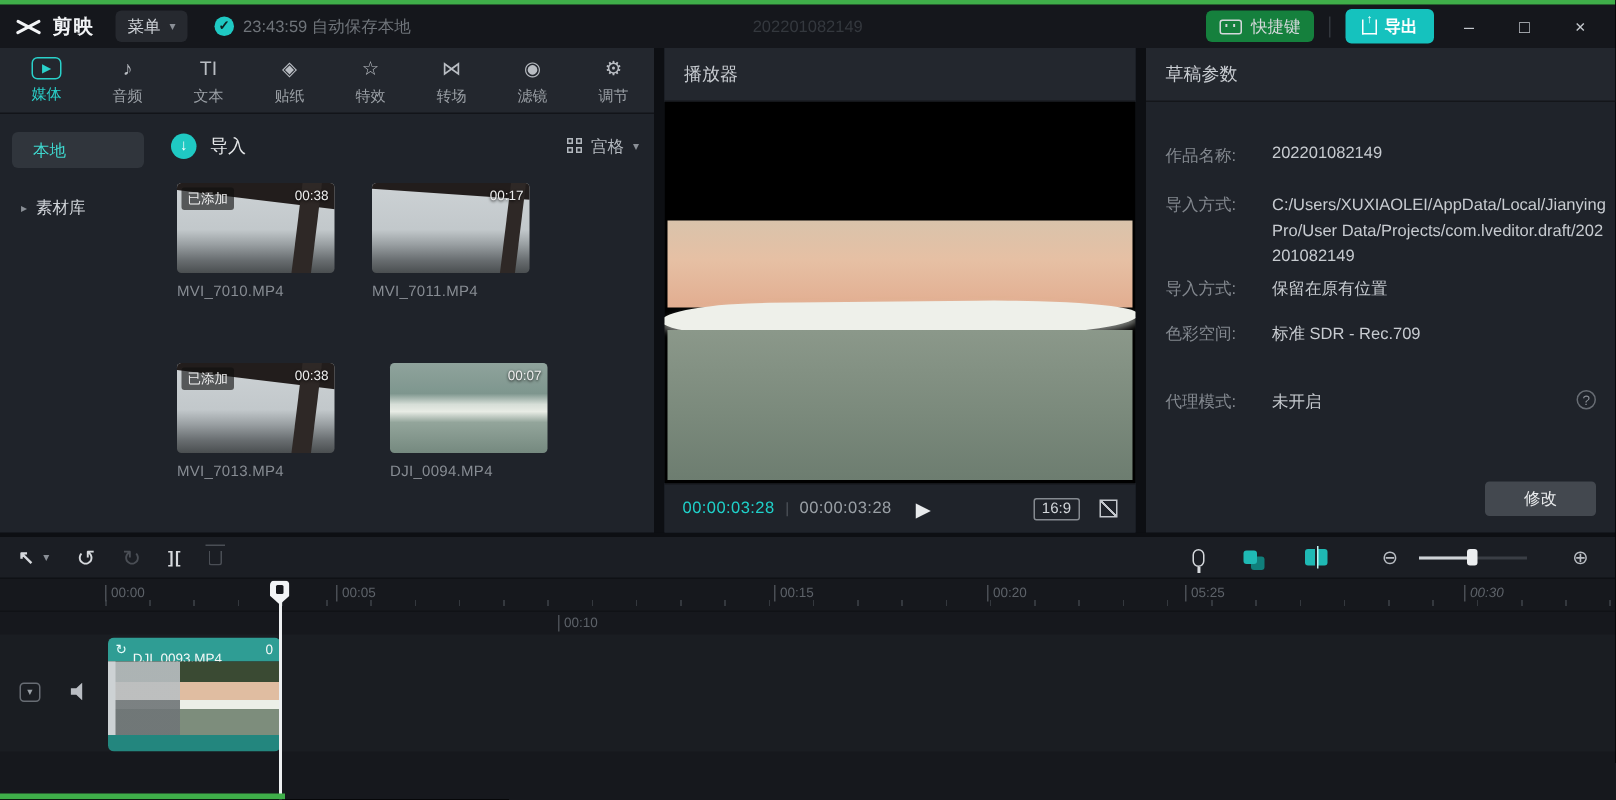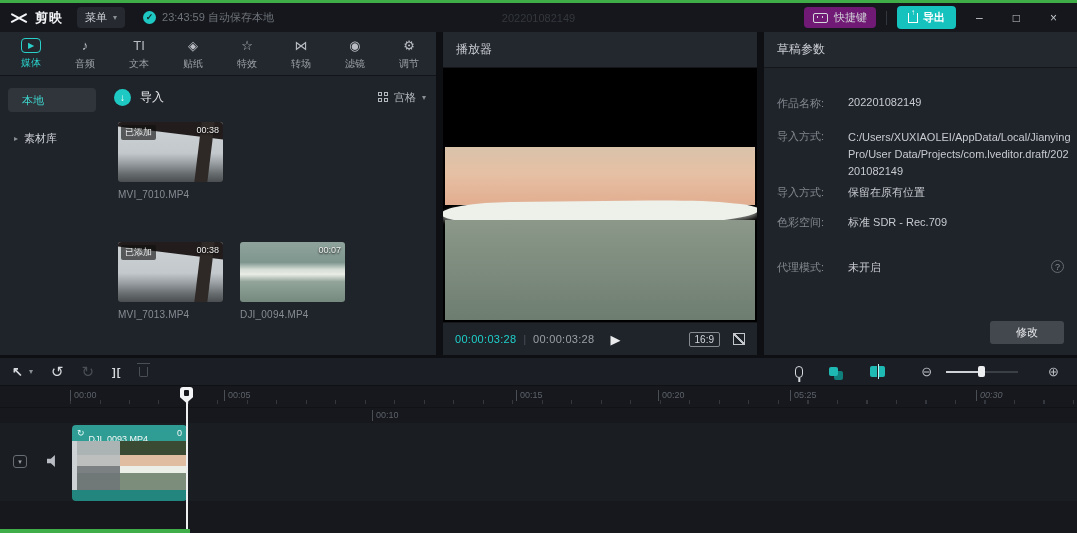--- a/index.html
+++ b/index.html
@@ -22,21 +22,21 @@
   .app-name { color:#f2f4f6; font-size:13px; font-weight:bold; letter-spacing:1px; }
   .menu-btn { margin-left:14px; background:#26292f; border-radius:4px; padding:3px 8px;
               display:flex; align-items:center; gap:6px; color:#cfd3d8; font-size:11px; }
   .menu-btn .caret { font-size:8px; color:#8a8f96; }
   .autosave { margin-left:18px; display:flex; align-items:center; gap:6px; }
   .check-circle { width:13px; height:13px; border-radius:50%; background:#1fc9c3; color:#0c2422;
                   font-size:9px; line-height:13px; text-align:center; font-weight:bold; }
   .autosave-text { color:#6f747a; font-size:11px; }
   .proj-title { position:absolute; left:0; right:0; text-align:center; color:#34383e; font-size:11px; pointer-events:none; }
   .tb-right { margin-left:auto; display:flex; align-items:center; gap:10px; z-index:2; }
-  .shortcut-btn { background:#701a75; border-radius:4px; padding:3px 9px; display:flex; align-items:center; gap:6px;
+  .shortcut-btn { background:#15803d; border-radius:4px; padding:3px 9px; display:flex; align-items:center; gap:6px;
                   color:#d5d8db; font-size:11px; }
   .kbd-icon { width:15px; height:10px; border:1.2px solid #d5d8db; border-radius:2px;
               background:repeating-linear-gradient(90deg, transparent 0 2px, #d5d8db 2px 3.2px, transparent 3.2px 5px);
               background-size:11px 2px; background-position:1px 2px; background-repeat:repeat-x; }
   .tb-div { width:1px; height:14px; background:#33373d; }
   .export-btn { background:#15c2be; border-radius:4px; padding:4px 11px; display:flex; align-items:center; gap:5px;
                 color:#ffffff; font-size:11px; font-weight:bold; }
   .export-box { width:10px; height:10px; border:1.3px solid #fff; border-top:none; position:relative; }
   .export-box b { position:absolute; left:50%; top:-5px; transform:translateX(-50%); color:#fff; font-size:8px; font-weight:normal; }
   .win-ctl { color:#c3c7cc; font-size:12px; padding:0 10px; }
@@ -291,28 +291,34 @@
             </div>
           </div>
 
           <div class="mitem" style="left:14px; top:46px;">
             <div class="mthumb art-window">
               <span class="badge-added">已添加</span>
               <span class="mdur">00:38</span>
             </div>
             <div class="mname">MVI_7010.MP4</div>
           </div>
+          <div class="mitem" style="left:144px; top:46px;">
+            <div class="mthumb art-window v2">
+              <span class="mdur">00:17</span>
+            </div>
+            <div class="mname">MVI_7011.MP4</div>
+          </div>
           <div class="mitem" style="left:14px; top:166px;">
             <div class="mthumb art-window">
               <span class="badge-added">已添加</span>
               <span class="mdur">00:38</span>
             </div>
             <div class="mname">MVI_7013.MP4</div>
           </div>
-          <div class="mitem" style="left:136px; top:166px;">
+          <div class="mitem" style="left:156px; top:166px;">
             <div class="mthumb art-sea">
               <span class="mdur">00:07</span>
             </div>
             <div class="mname">DJI_0094.MP4</div>
           </div>
         </div>
       </div>
     </div>
 
     <div class="panel panel-center">

